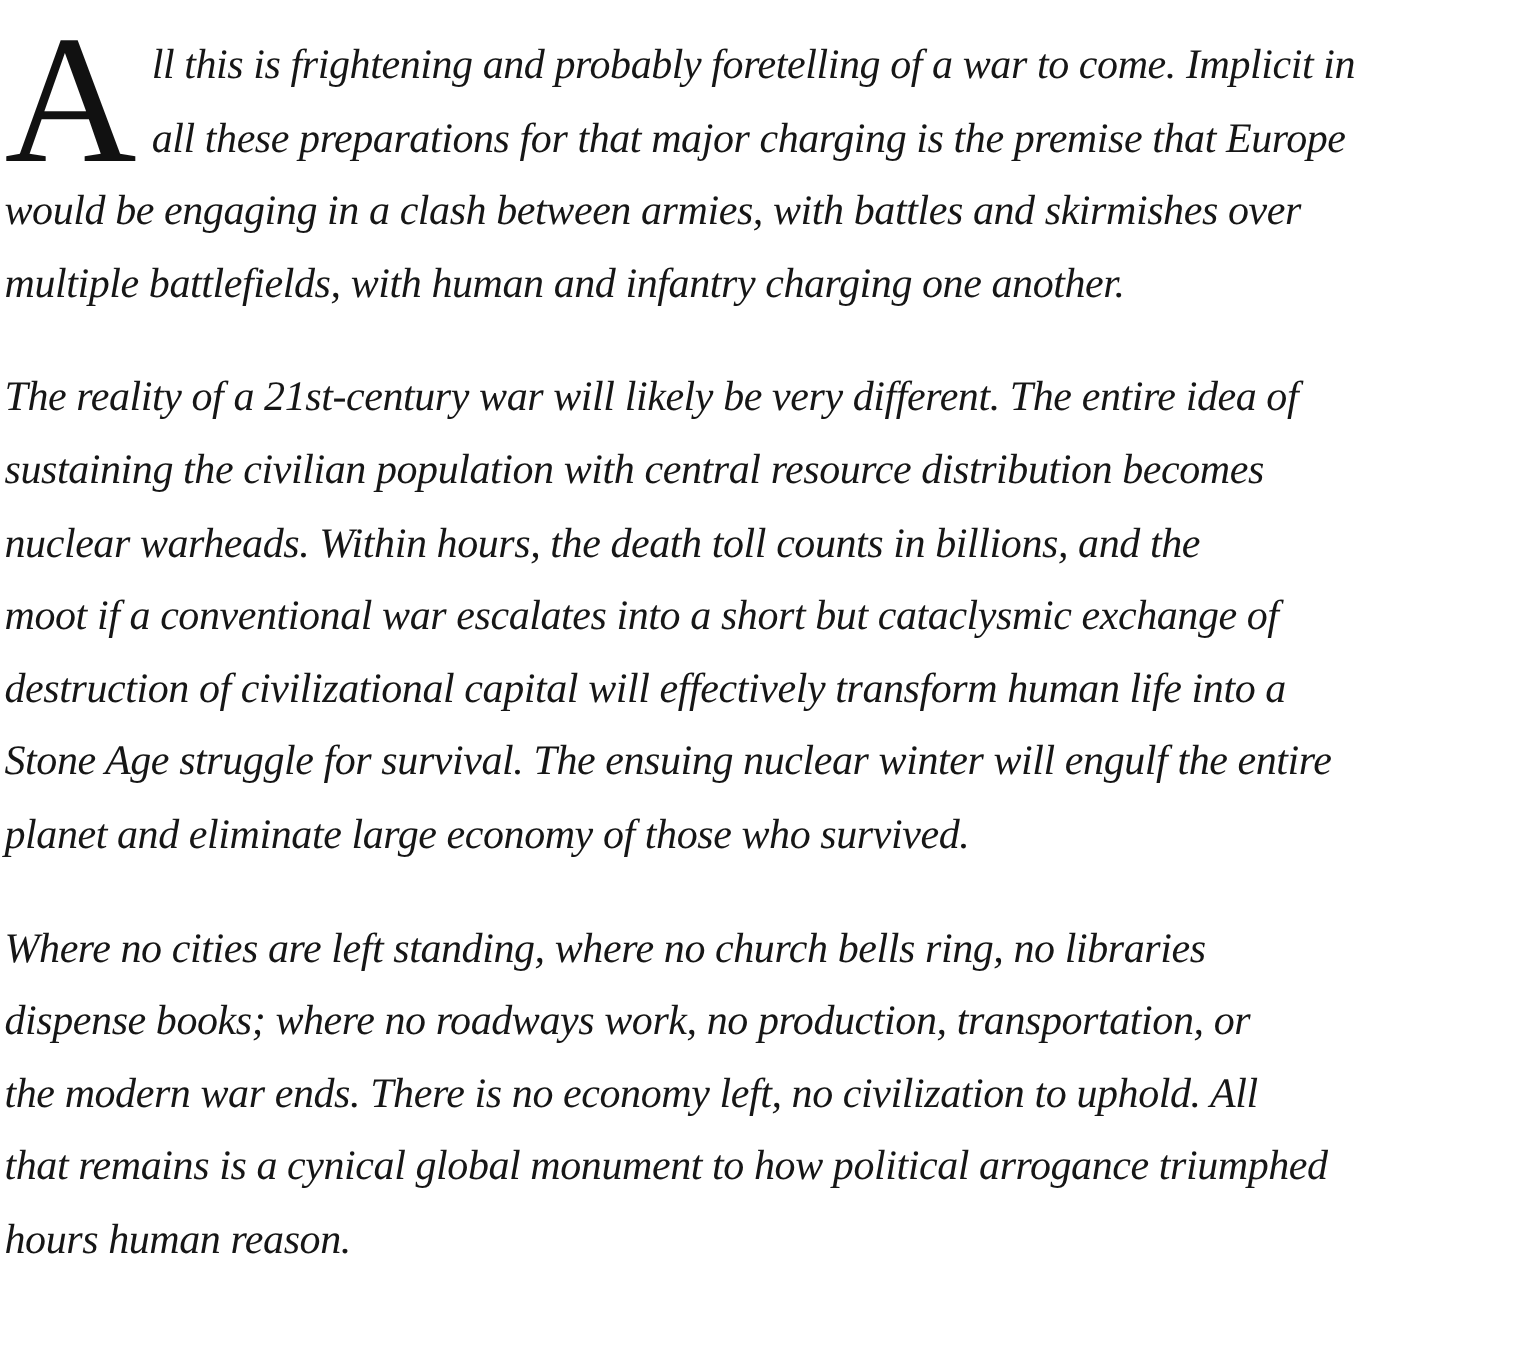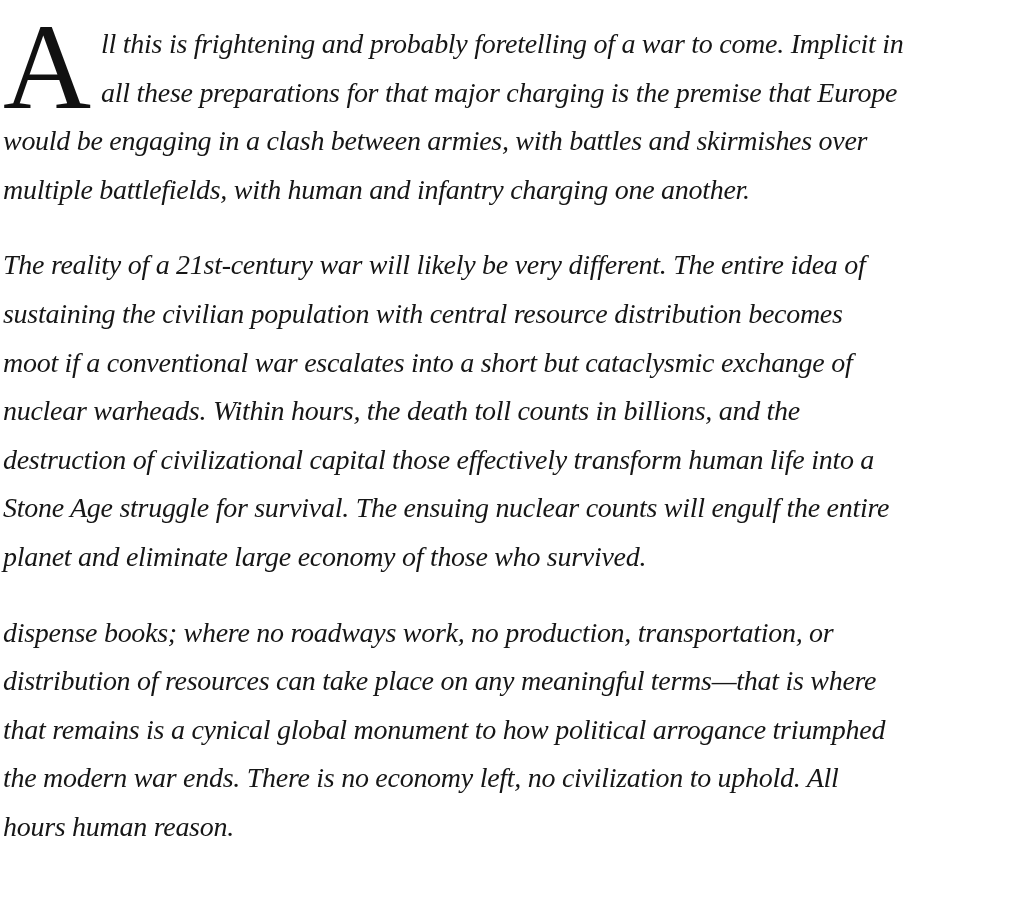--- a/index.html
+++ b/index.html
@@ -49,28 +49,28 @@
     <span class="dropcap">A</span>
     <span class="line">ll this is frightening and probably foretelling of a war to come. Implicit in</span>
     <span class="line">all these preparations for that major charging is the premise that Europe</span>
     <span class="line">would be engaging in a clash between armies, with battles and skirmishes over</span>
     <span class="line">multiple battlefields, with human and infantry charging one another.</span>
   </p>
 
   <p class="para">
     <span class="line">The reality of a 21st-century war will likely be very different. The entire idea of</span>
     <span class="line">sustaining the civilian population with central resource distribution becomes</span>
+    <span class="line">nuclear warheads. Within hours, the death toll counts in billions, and the</span>
     <span class="line">moot if a conventional war escalates into a short but cataclysmic exchange of</span>
-    <span class="line">nuclear warheads. Within hours, the death toll counts in billions, and the</span>
-    <span class="line">destruction of civilizational capital those effectively transform human life into a</span>
-    <span class="line">Stone Age struggle for survival. The ensuing nuclear counts will engulf the entire</span>
+    <span class="line">destruction of civilizational capital will effectively transform human life into a</span>
+    <span class="line">Stone Age struggle for survival. The ensuing nuclear winter will engulf the entire</span>
     <span class="line">planet and eliminate large economy of those who survived.</span>
   </p>
 
   <p class="para">
+    <span class="line">Where no cities are left standing, where no church bells ring, no libraries</span>
     <span class="line">dispense books; where no roadways work, no production, transportation, or</span>
-    <span class="line">distribution of resources can take place on any meaningful terms—that is where</span>
+    <span class="line">the modern war ends. There is no economy left, no civilization to uphold. All</span>
     <span class="line">that remains is a cynical global monument to how political arrogance triumphed</span>
-    <span class="line">the modern war ends. There is no economy left, no civilization to uphold. All</span>
     <span class="line">hours human reason.</span>
   </p>
 
 </div>
 
 </body></html>

